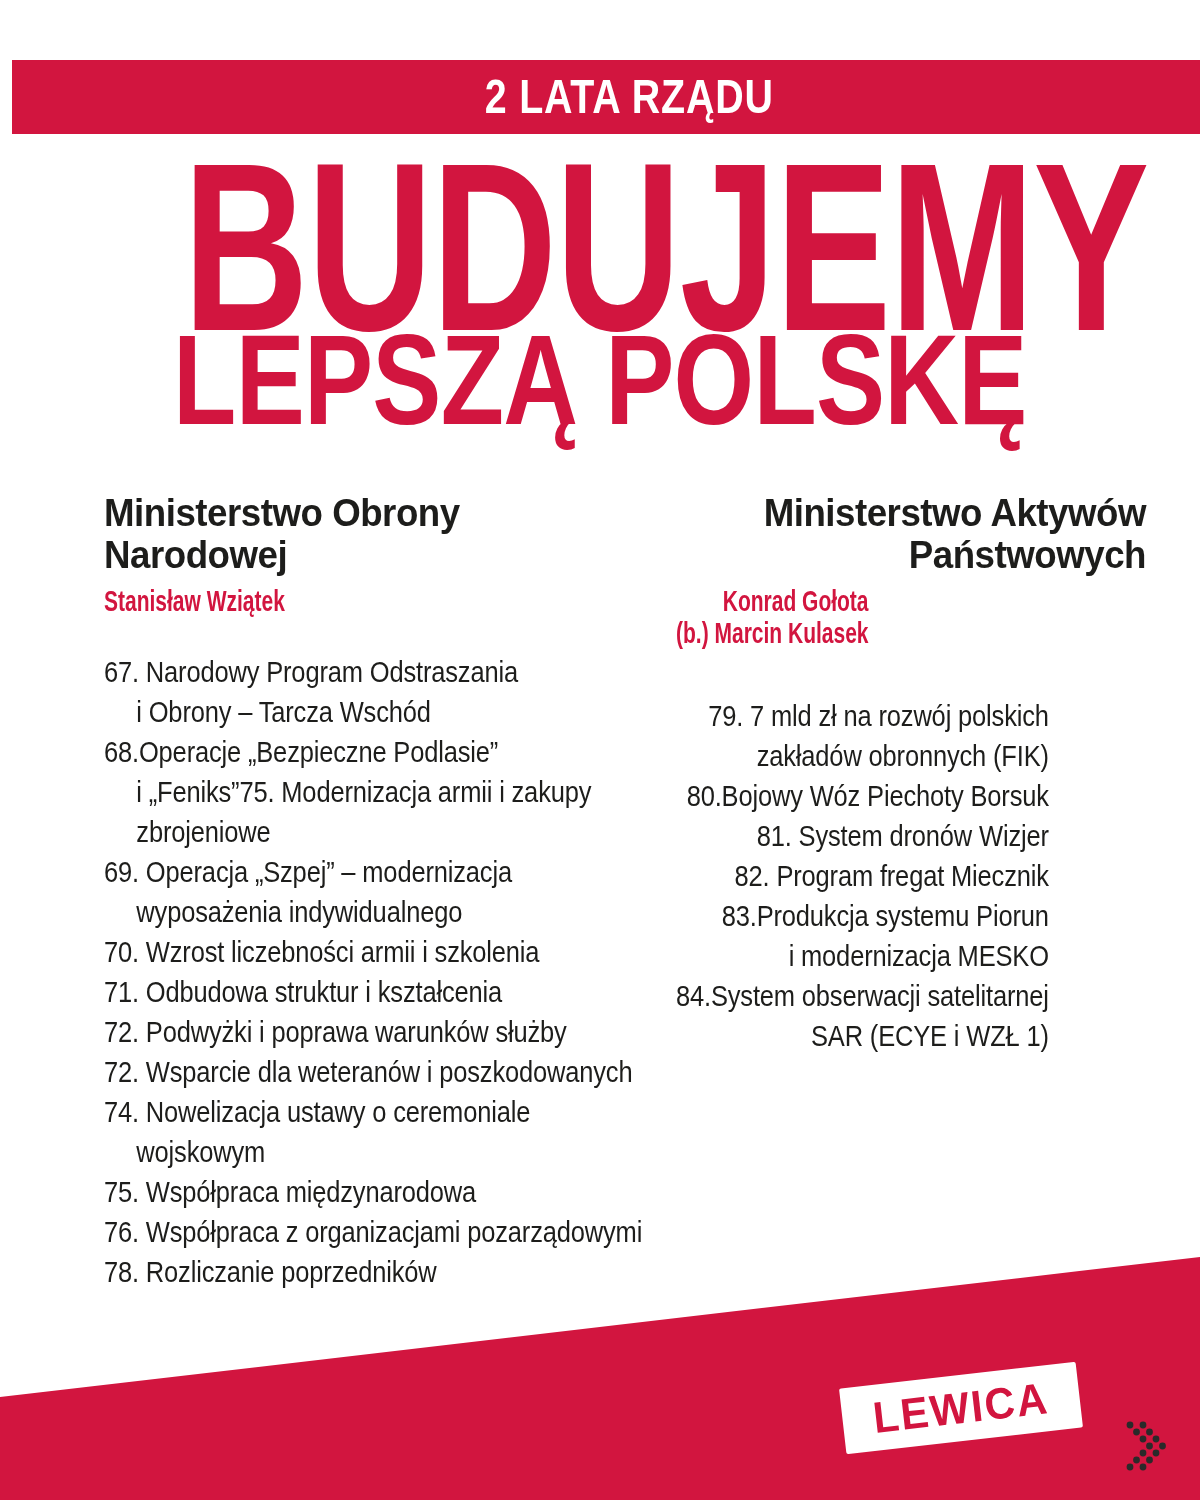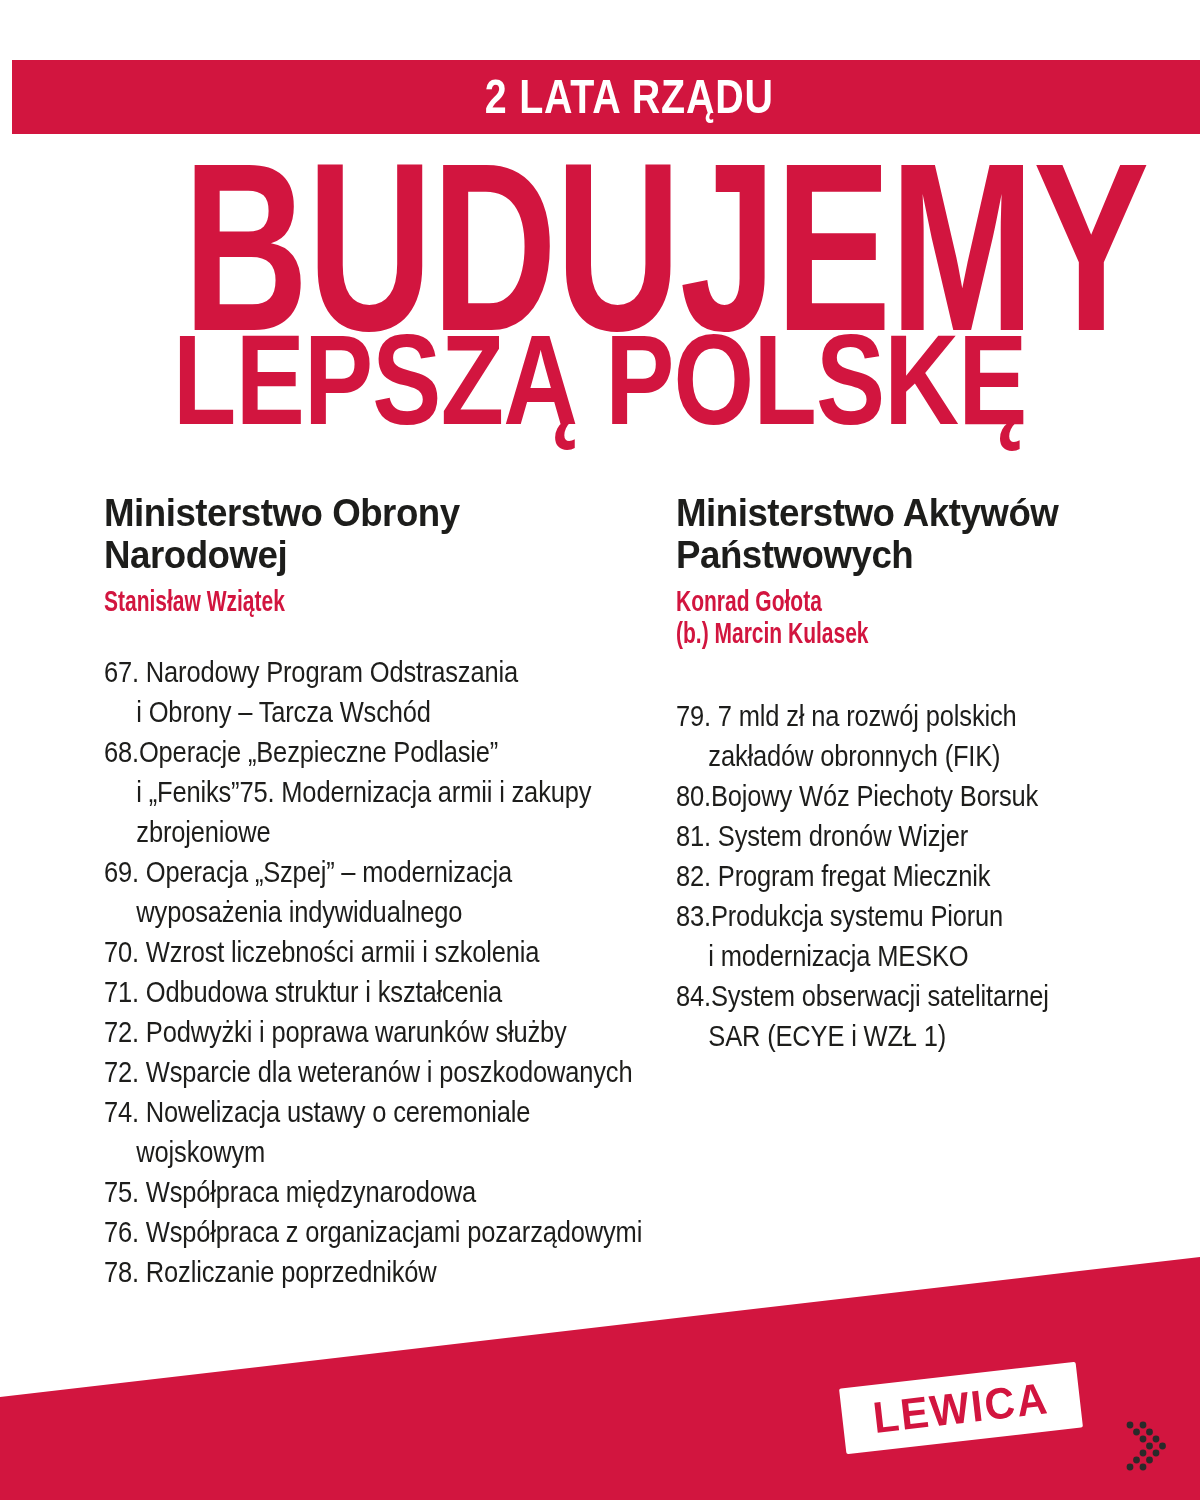--- a/index.html
+++ b/index.html
@@ -30,21 +30,21 @@
     color:var(--red);font-weight:700;white-space:nowrap;
   }
   .title .squeeze{display:inline-block;}
   .title-1{top:127px;font-size:240px;line-height:240px;}
   .title-1 .squeeze{transform:scaleX(0.725);transform-origin:center;letter-spacing:-2px;}
   .title-2{top:316px;font-size:128px;line-height:128px;}
   .title-2 .squeeze{transform:scaleX(0.81);transform-origin:center;letter-spacing:-1px;}
   
   .col{position:absolute;top:492px;}
   .col-left{left:104px;width:575px;}
-  .col-right{left:676px;width:500px;}
+  .col-right{left:676px;width:500px;text-align:right;}
   .ministry{
     margin:0;font-size:39px;font-weight:700;line-height:42px;
     letter-spacing:-0.5px;white-space:pre-line;color:var(--ink);
     transform:scaleX(0.94);transform-origin:left top;
   }
   .ministers{
     position:absolute;left:0;top:93px;
     color:var(--red);font-weight:700;font-size:30px;line-height:32px;
     white-space:pre-line;letter-spacing:0;
     transform:scaleX(0.70);transform-origin:left top;white-space:pre-line;

